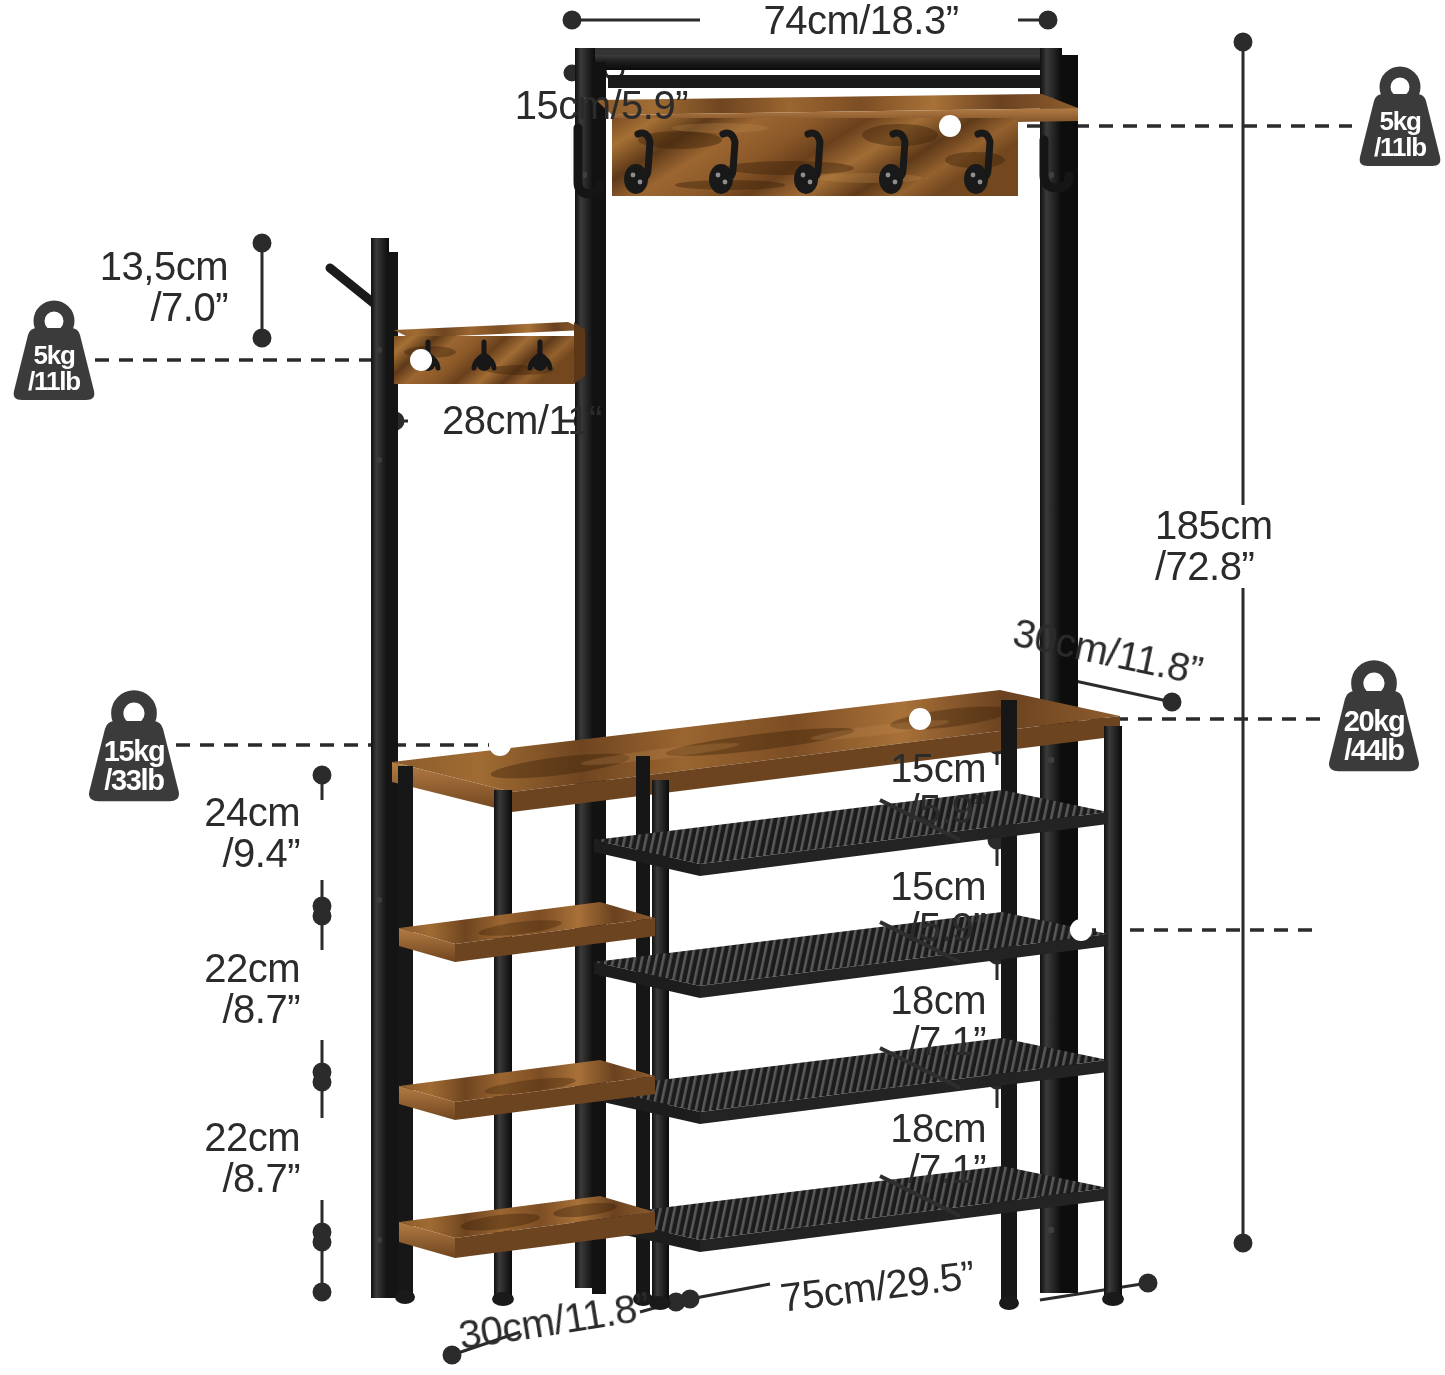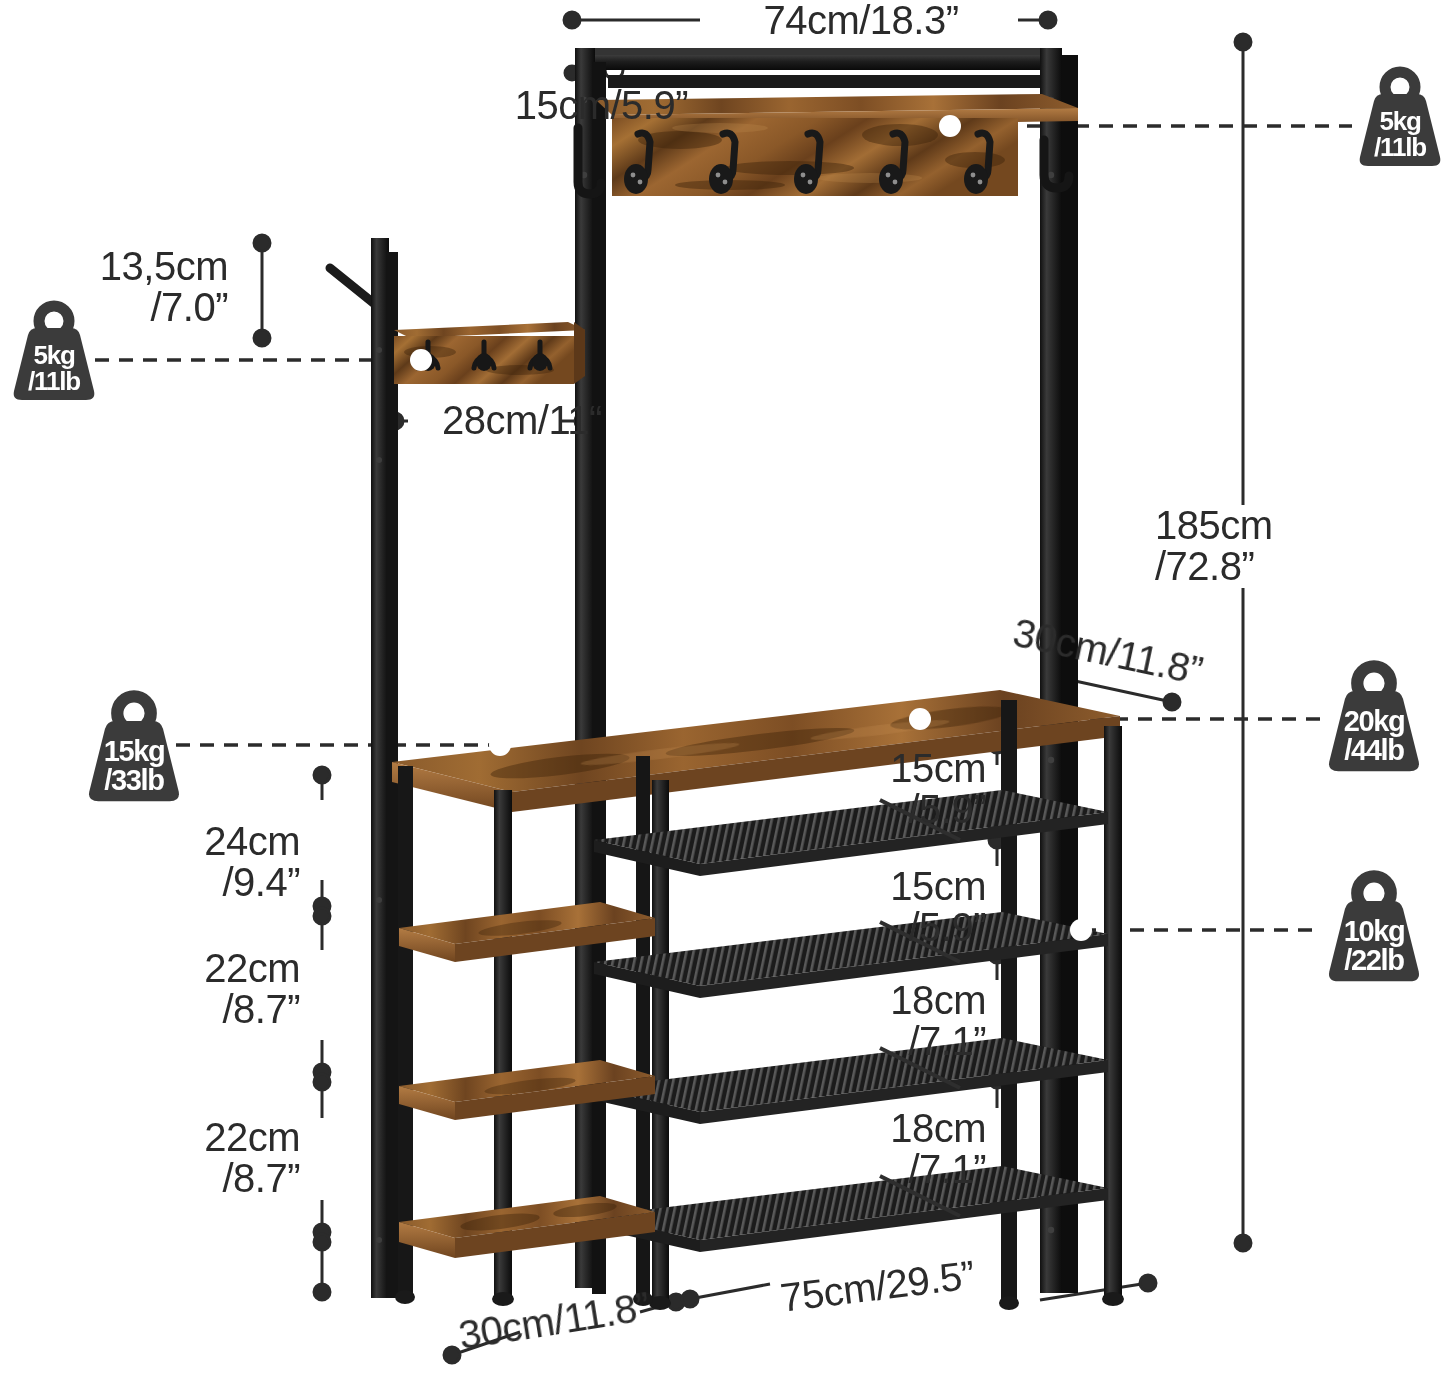--- a/index.html
+++ b/index.html
@@ -447,21 +447,21 @@
   <div class="dim r" style="left:60px;top:246px;width:168px;">13,5cm
 /7.0”</div>
 
   <div class="dim" style="left:408px;top:400px;width:200px;margin-left:34px;">28cm/11“</div>
 
   <div class="dim" style="left:1155px;top:505px;width:220px;">185cm
 /72.8”</div>
 
   <div class="dim" style="left:1018px;top:612px;width:270px;transform:rotate(12deg);transform-origin:left top;">30cm/11.8”</div>
 
-  <div class="dim r" style="left:100px;top:821px;width:200px;">24cm
+  <div class="dim r" style="left:100px;top:792px;width:200px;">24cm
 /9.4”</div>
   <div class="dim r" style="left:100px;top:948px;width:200px;">22cm
 /8.7”</div>
   <div class="dim r" style="left:100px;top:1117px;width:200px;">22cm
 /8.7”</div>
 
   <div class="dim r" style="left:826px;top:748px;width:160px;">15cm
 /5.9”</div>
   <div class="dim r" style="left:826px;top:866px;width:160px;">15cm
 /5.9”</div>
@@ -503,22 +503,14 @@
 
   <div class="badge" style="left:1316px;top:662px;width:116px;height:116px;">
     <svg viewBox="0 0 104 104">
       <circle cx="52" cy="19" r="15" fill="none" stroke="#3b3b3b" stroke-width="11"></circle>
       <path d="M26,33 q2,-7 9,-7 h34 q7,0 9,7 l14,56 q2,9 -8,9 h-64 q-10,0 -8,-9 z" fill="#3b3b3b"></path>
       <text class="btxt" x="52" y="62" text-anchor="middle">20kg</text>
       <text class="btxt" x="52" y="88" text-anchor="middle">/44lb</text>
     </svg>
   </div>
 
-  <div class="badge" style="left:1316px;top:872px;width:116px;height:116px;">
-    <svg viewBox="0 0 104 104">
-      <circle cx="52" cy="19" r="15" fill="none" stroke="#3b3b3b" stroke-width="11"></circle>
-      <path d="M26,33 q2,-7 9,-7 h34 q7,0 9,7 l14,56 q2,9 -8,9 h-64 q-10,0 -8,-9 z" fill="#3b3b3b"></path>
-      <text class="btxt" x="52" y="62" text-anchor="middle">10kg</text>
-      <text class="btxt" x="52" y="88" text-anchor="middle">/22lb</text>
-    </svg>
-  </div>
 
 </div>
 
 </body></html>

